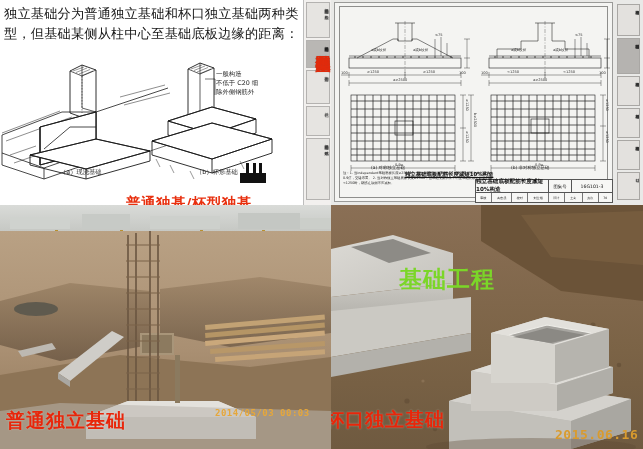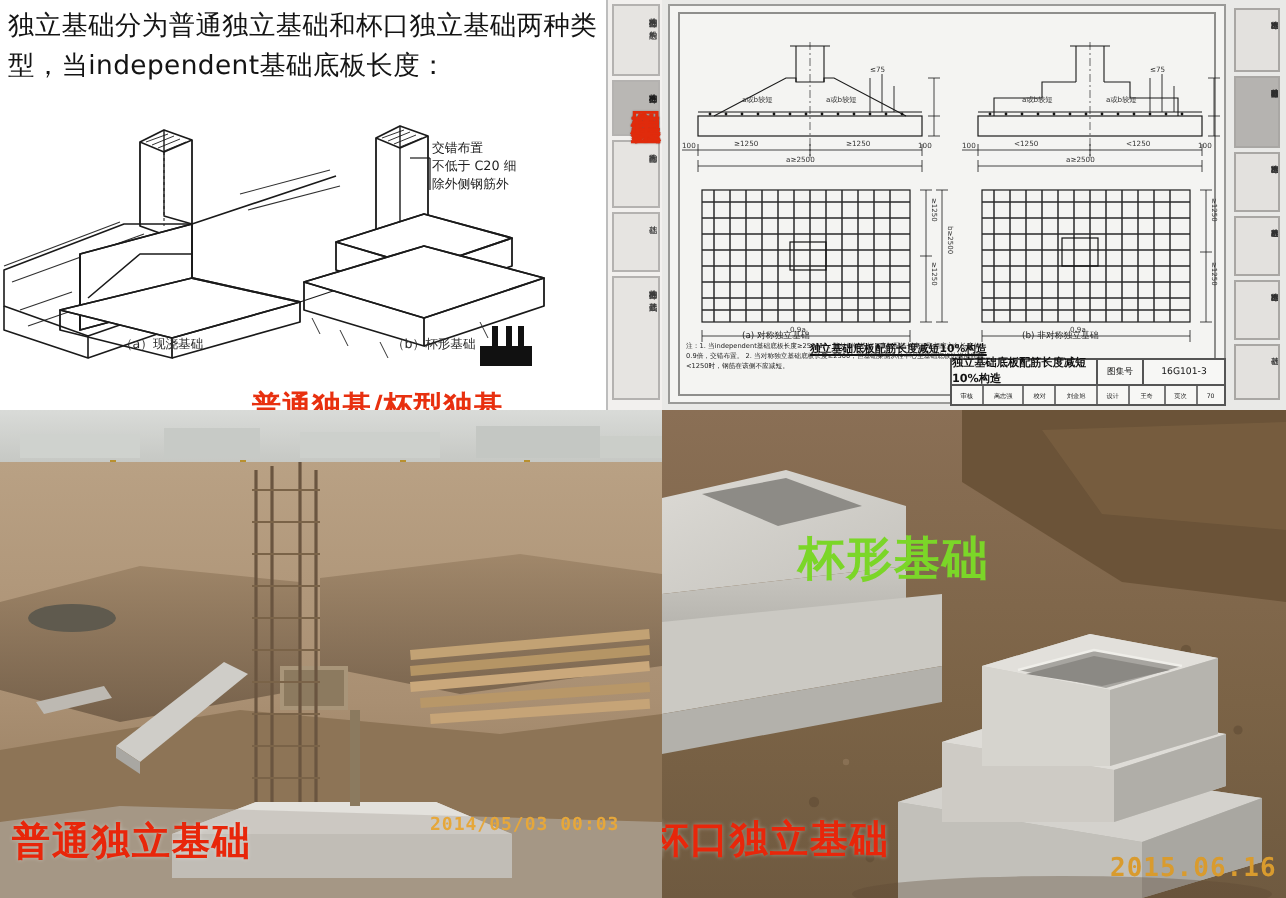--- a/index.html
+++ b/index.html
@@ -149,21 +149,21 @@
   
   #seam-left{
     position:absolute;left:0;top:205px;width:331px;height:3px;background:#fff;
   }
 </style>
 </head>
 <body>
 
 <div id="top-left">
 
-  <div id="intro-text">独立基础分为普通独立基础和杯口独立基础两种类型，当independent基础底板长度：</div>
+  <div id="intro-text">独立基础分为普通独立基础和杯口独立基础两种类型，但基础某侧从柱中心至基础底板边缘的距离：</div>
 
   <div id="line-drawing">
     <svg width="300" height="150" viewBox="0 0 300 150" xmlns="http://www.w3.org/2000/svg">
       <g fill="none" stroke="#1a1a1a" stroke-width="0.9" stroke-linejoin="round">
 
         <g stroke-width="0.55" stroke="#303030">
           <path d="M2 78 L60 56"></path>
           <path d="M6 86 L72 62"></path>
           <path d="M10 100 L36 91"></path>
           <path d="M14 108 L40 99"></path>
@@ -237,21 +237,21 @@
 
       <g>
         <rect x="240" y="118" width="26" height="10" fill="#111"></rect>
         <rect x="246" y="108" width="3" height="11" fill="#111"></rect>
         <rect x="253" y="108" width="3" height="11" fill="#111"></rect>
         <rect x="259" y="108" width="3" height="11" fill="#111"></rect>
       </g>
     </svg>
   </div>
 
-  <div class="note-line" id="note1">交错布置</div>
+  <div class="note-line" id="note1">一般构造</div>
   <div class="note-line" id="note2">不低于 C20 细</div>
   <div class="note-line" id="note3">除外侧钢筋外</div>
 
   <div class="fig-caption" id="cap-a">（a）现浇基础</div>
   <div class="fig-caption" id="cap-b">（b）杯形基础</div>
 
   <div id="red-caption">普通独基/杯型独基</div>
 
   <div id="spine">
     <div class="spine-tab" style="top:2px;height:36px;">标准构造详图 一般构造</div>
@@ -638,16 +638,16 @@
     <path d="M160 128 L160 178 L224 178 L224 140 Z" fill="#d6d4ce"></path>
     <path d="M224 140 L278 124 L278 162 L224 178 Z" fill="#b6b4ae"></path>
 
     <path d="M178 130 L216 120 L260 128 L222 139 Z" fill="#a7a5a0"></path>
     <path d="M182 132 L216 123 L254 130 L220 138 Z" fill="#8b8984"></path>
 
     <path d="M178 130 L216 120 L260 128" fill="none" stroke="#efeee9" stroke-width="1.2"></path>
 
     <ellipse cx="200" cy="242" rx="105" ry="9" fill="#5b4833" opacity=".35"></ellipse>
   </svg>
-  <div class="photo-label-green" style="left:68px;top:59px;">杯形基础</div>
+  <div class="photo-label-green" style="left:68px;top:59px;">基础工程</div>
   <div class="photo-label-red" style="left:-6px;top:202px;">杯口独立基础</div>
   <div class="photo-stamp small" style="left:224px;top:222px;">2015.06.16</div>
 </div>
 
 </body></html>

